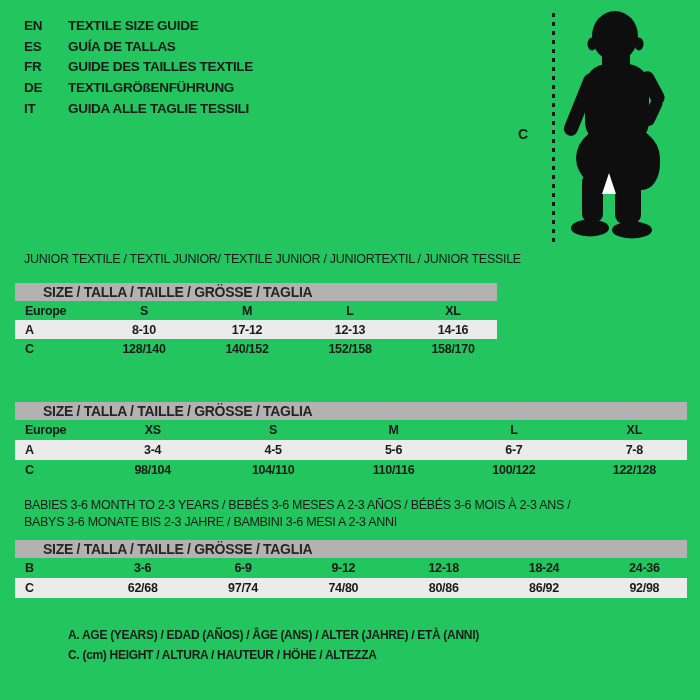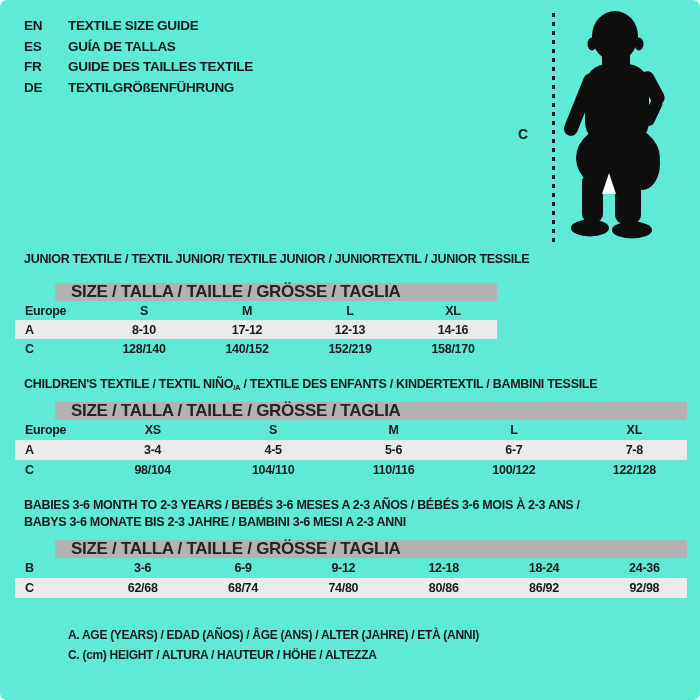--- a/index.html
+++ b/index.html
@@ -3,45 +3,45 @@
 <meta charset="utf-8">
 <style>
   * { margin:0; padding:0; box-sizing:border-box; }
   html,body { width:700px; height:700px; background:#ffffff; }
   body {
     font-family:"Liberation Sans", sans-serif;
     color:#1a1a1a;
     position:relative;
     overflow:hidden;
   }
-  .sheet { position:absolute; inset:0; background:#5eead4;border-radius:7px; }
+  .sheet { position:absolute; inset:0; background:#22c55e; }
 
   
   .langs { position:absolute; left:24px; top:15px; }
   .lang-row { display:flex; height:20.8px; align-items:center;
               font-size:13.5px; font-weight:700; letter-spacing:-0.3px; }
   .lang-code { width:44px; }
 
   
   .fig-svg { position:absolute; left:560px; top:6px; }
   .dash-line { position:absolute; left:552px; top:13px; width:3px; height:229px;
                background:repeating-linear-gradient(to bottom,#161616 0 4px, transparent 4px 9px); }
   .c-label { position:absolute; left:518px; top:126px;
              font-size:14px; font-weight:700; }
 
   
-  .sec-title { position:absolute; left:24px; font-size:12.5px; font-weight:700;
+  .sec-title { position:absolute; left:24px; font-size:12.5px; font-weight:400;
                letter-spacing:-0.3px; white-space:nowrap;text-align:center; }
   .sub { font-size:0.62em; position:relative; top:0.28em; }
 
   
   .table { position:absolute; left:15px; }
   .size-bar { height:18px; background:#b2b2b2; display:flex; align-items:center;
-              padding-left:16px; font-size:17px; font-weight:700;
-              letter-spacing:-0.3px; color:#252525;margin-left:40px; }
+              padding-left:28px; font-size:14px; font-weight:700;
+              letter-spacing:-0.3px; color:#252525; }
   .trow { display:grid; align-items:center; font-size:12.5px; font-weight:700;
           letter-spacing:-0.3px;gap:15px; }
   .trow .tlabel { padding-left:10px; text-align:left; }
   .trow .tcell { text-align:center; }
   .stripe { background:#ebebeb; }
 
   .junior { width:482px; }
   .junior .trow { height:19px; grid-template-columns:70px repeat(4,1fr); }
   .children { width:672px; }
   .children .trow { height:20px; grid-template-columns:70px repeat(5,1fr); }
@@ -67,20 +67,24 @@
       <span class="lang-code">ES</span>
       <span class="lang-text">GUÍA DE TALLAS</span>
     </div>
     <div class="lang-row">
       <span class="lang-code">FR</span>
       <span class="lang-text">GUIDE DES TAILLES TEXTILE</span>
     </div>
     <div class="lang-row">
       <span class="lang-code">DE</span>
       <span class="lang-text">TEXTILGRÖßENFÜHRUNG</span>
+    </div>
+    <div class="lang-row">
+      <span class="lang-code">IT</span>
+      <span class="lang-text">GUIDA ALLE TAGLIE TESSILI</span>
     </div>
   </div>
 
   <span class="c-label">C</span>
   <div class="dash-line"></div>
   <svg class="fig-svg" width="136" height="238" viewBox="0 0 136 238">
     <g fill="#0e0e0e">
       <ellipse cx="55" cy="30" rx="23" ry="25"></ellipse>
       <ellipse cx="32" cy="38" rx="4.5" ry="6.5"></ellipse>
       <ellipse cx="79" cy="38" rx="4.5" ry="6.5"></ellipse>
@@ -113,26 +117,25 @@
       <span class="tlabel">A</span>
       <span class="tcell">8-10</span>
       <span class="tcell">17-12</span>
       <span class="tcell">12-13</span>
       <span class="tcell">14-16</span>
     </div>
     <div class="trow">
       <span class="tlabel">C</span>
       <span class="tcell">128/140</span>
       <span class="tcell">140/152</span>
-      <span class="tcell">152/219</span>
+      <span class="tcell">152/158</span>
       <span class="tcell">158/170</span>
     </div>
   </div>
 
-  <div class="sec-title" style="top:377px"><span>CHILDREN'S TEXTILE / TEXTIL NIÑO</span><span class="sub">/A</span><span> / TEXTILE DES ENFANTS / KINDERTEXTIL / BAMBINI TESSILE</span></div>
   <div class="table children" style="top:402px">
     <div class="size-bar">SIZE / TALLA / TAILLE / GRÖSSE / TAGLIA</div>
     <div class="trow">
       <span class="tlabel">Europe</span>
       <span class="tcell">XS</span>
       <span class="tcell">S</span>
       <span class="tcell">M</span>
       <span class="tcell">L</span>
       <span class="tcell">XL</span>
     </div>
@@ -163,21 +166,21 @@
       <span class="tcell">3-6</span>
       <span class="tcell">6-9</span>
       <span class="tcell">9-12</span>
       <span class="tcell">12-18</span>
       <span class="tcell">18-24</span>
       <span class="tcell">24-36</span>
     </div>
     <div class="trow stripe">
       <span class="tlabel">C</span>
       <span class="tcell">62/68</span>
-      <span class="tcell">68/74</span>
+      <span class="tcell">97/74</span>
       <span class="tcell">74/80</span>
       <span class="tcell">80/86</span>
       <span class="tcell">86/92</span>
       <span class="tcell">92/98</span>
     </div>
   </div>
 
   <div class="notes">
     <div class="note-line">A. AGE (YEARS) / EDAD (AÑOS) / ÂGE (ANS) / ALTER (JAHRE) / ETÀ (ANNI)</div>
     <div class="note-line">C. (cm) HEIGHT / ALTURA / HAUTEUR / HÖHE / ALTEZZA</div>

